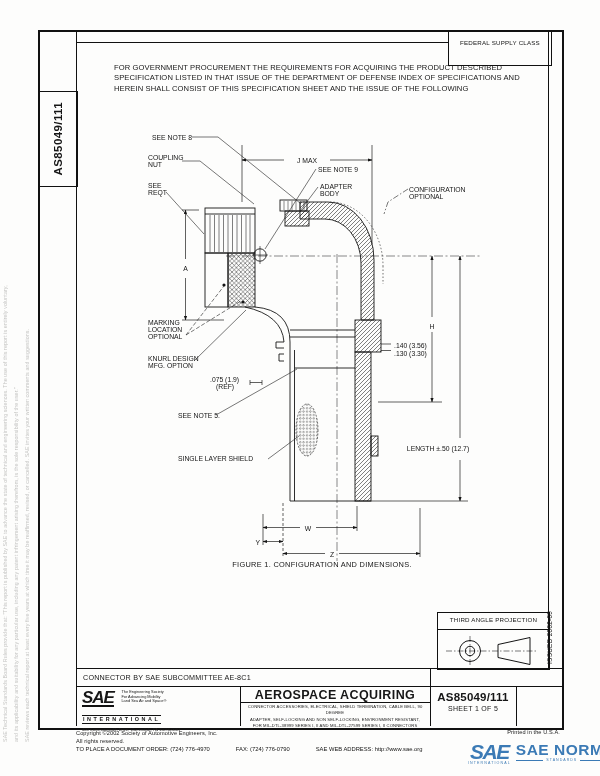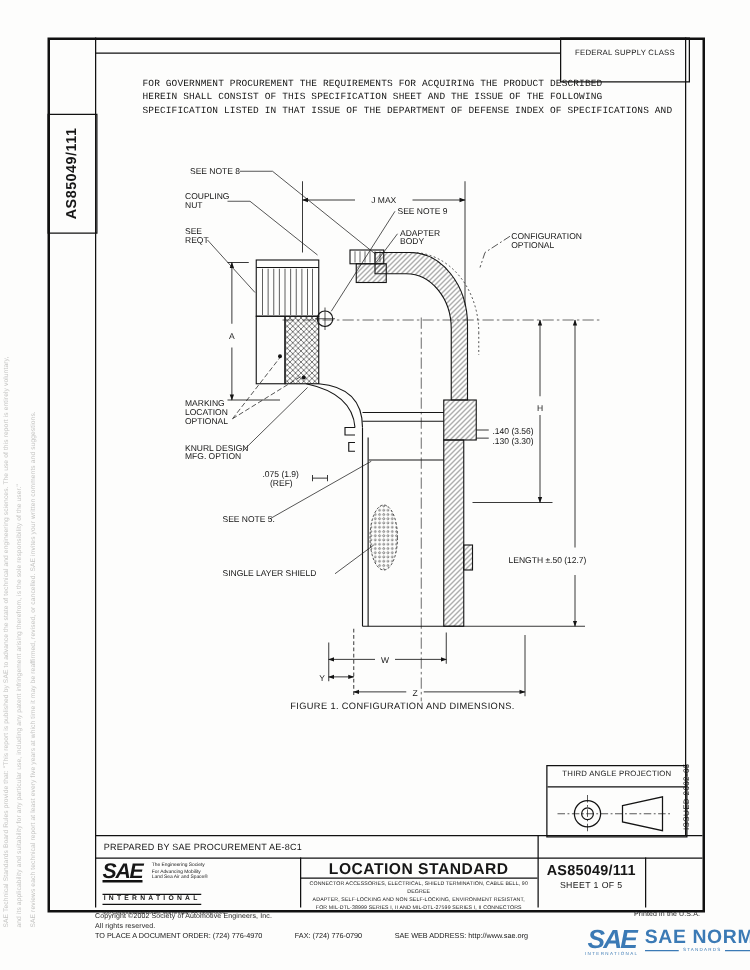--- a/index.html
+++ b/index.html
@@ -13,21 +13,21 @@
   .vline{border-left:1.3px solid #111;width:0;}
   .hline{border-top:1.1px solid #111;height:0;}
   .fsc-box{left:448px;top:30px;width:102px;height:26px;border:1.6px solid #111;
            font-size:6.2px;text-align:center;padding-top:8px;letter-spacing:.2px;}
   .as-side{left:38px;top:91px;width:38px;height:94px;border:1.6px solid #111;
            display:flex;align-items:center;justify-content:center;}
   .as-side span{font-size:11.5px;font-weight:bold;letter-spacing:.4px;}
   .issued{left:546px;top:586px;width:15px;height:78px;font-size:6.4px;color:#222;letter-spacing:.3px;}
   .gray-col{color:#c4c4c2;font-size:5.3px;letter-spacing:.1px;height:706px;width:10px;top:36px;}
   
-  .proc{left:114px;top:63px;font-size:7.6px;line-height:10.3px;letter-spacing:.1px;font-family:Liberation Mono, monospace;}
+  .proc{left:114px;top:63px;font-size:7.6px;line-height:10.3px;letter-spacing:.1px;}
   
   .proj-box{left:437px;top:612px;width:111px;height:56px;border:1.4px solid #111;}
   .proj-head{height:13px;border-bottom:1.2px solid #111;font-size:6.2px;text-align:center;
              padding-top:3px;letter-spacing:.2px;}
   
   .tb-text{font-size:7.2px;letter-spacing:.2px;}
   .aero-head{font-size:12.5px;font-weight:bold;letter-spacing:.4px;text-align:center;}
   .sub-line{font-size:4.2px;line-height:6.4px;text-align:center;color:#222;letter-spacing:.1px;}
   .docnum{font-size:11.5px;font-weight:bold;text-align:center;letter-spacing:.2px;}
   .sheet{font-size:7px;text-align:center;letter-spacing:.3px;}
@@ -69,22 +69,22 @@
   <div class="abs fsc-box">FEDERAL SUPPLY CLASS</div>
 
   <div class="abs as-side">
     <span class="vtext">AS85049/111</span>
   </div>
 
   <div class="abs vtext issued">ISSUED 2002-05</div>
 
   <div class="abs proc">
     <div class="nowrap">FOR GOVERNMENT PROCUREMENT THE REQUIREMENTS FOR ACQUIRING THE PRODUCT DESCRIBED</div>
+    <div class="nowrap">SPECIFICATION LISTED IN THAT ISSUE OF THE DEPARTMENT OF DEFENSE INDEX OF SPECIFICATIONS AND</div>
     <div class="nowrap">HEREIN SHALL CONSIST OF THIS SPECIFICATION SHEET AND THE ISSUE OF THE FOLLOWING</div>
-    <div class="nowrap">SPECIFICATION LISTED IN THAT ISSUE OF THE DEPARTMENT OF DEFENSE INDEX OF SPECIFICATIONS AND</div>
   </div>
 
   <svg class="abs" style="left:78px;top:118px;" width="470" height="470" viewBox="0 0 470 470">
     <defs>
       <pattern id="hatch" width="4" height="4" patternUnits="userSpaceOnUse">
         <path d="M0,4 L4,0" stroke="#2a2a2a" stroke-width="0.6"></path>
       </pattern>
       <pattern id="xhatch" width="4.4" height="4.4" patternUnits="userSpaceOnUse">
         <path d="M0,4.4 L4.4,0 M0,0 L4.4,4.4" stroke="#2a2a2a" stroke-width="0.5"></path>
       </pattern>
@@ -247,40 +247,40 @@
     <svg width="108" height="41" viewBox="0 0 108 41">
       <line x1="8" y1="21" x2="100" y2="21" stroke="#222" stroke-width="0.6" stroke-dasharray="6 2 1.5 2"></line>
       <line x1="32" y1="6" x2="32" y2="36" stroke="#222" stroke-width="0.6" stroke-dasharray="6 2 1.5 2"></line>
       <circle cx="32" cy="21" r="10.5" fill="none" stroke="#141414" stroke-width="1"></circle>
       <circle cx="32" cy="21" r="4.7" fill="none" stroke="#141414" stroke-width="1"></circle>
       <polygon points="60,14.5 92,7.5 92,34.5 60,27.5" fill="none" stroke="#141414" stroke-width="1"></polygon>
     </svg>
   </div>
 
   <div class="abs hline" style="left:76px;top:668px;width:486px;"></div>
-  <div class="abs tb-text" style="left:83px;top:673px;">PREPARED BY SAE PROCUREMENT AE-8C1</div>
+  <div class="abs tb-text" style="left:83px;top:673px;">CONNECTOR BY SAE SUBCOMMITTEE AE-8C1</div>
   <div class="abs hline" style="left:76px;top:686px;width:486px;"></div>
   <div class="abs vline" style="left:430px;top:668px;height:58px;"></div>
   <div class="abs vline" style="left:240px;top:686px;height:40px;"></div>
   <div class="abs vline" style="left:516px;top:686px;height:40px;"></div>
 
   <div class="abs" style="left:82px;top:689px;width:156px;">
     <div>
       <span class="sae-big">SAE</span>
       <span class="sae-tag">
         <div>The Engineering Society</div>
         <div>For Advancing Mobility</div>
         <div>Land Sea Air and Space®</div>
       </span>
     </div>
     <div class="sae-intl">INTERNATIONAL</div>
     <div class="sae-addr">400 Commonwealth Drive, Warrendale, PA 15096-0001</div>
   </div>
 
-  <div class="abs aero-head" style="left:240px;top:688px;width:190px;">LOCATION STANDARD</div>
+  <div class="abs aero-head" style="left:240px;top:688px;width:190px;">AEROSPACE ACQUIRING</div>
   <div class="abs hline" style="left:240px;top:702px;width:190px;"></div>
   <div class="abs" style="left:242px;top:704px;width:186px;">
     <div class="sub-line">CONNECTOR ACCESSORIES, ELECTRICAL, SHIELD TERMINATION, CABLE BELL, 90 DEGREE</div>
     <div class="sub-line">ADAPTER, SELF-LOCKING AND NON SELF-LOCKING, ENVIRONMENT RESISTANT,</div>
     <div class="sub-line">FOR MIL-DTL-38999 SERIES I, II AND MIL-DTL-27599 SERIES I, II CONNECTORS</div>
   </div>
 
   <div class="abs docnum" style="left:430px;top:691px;width:86px;">AS85049/111</div>
   <div class="abs sheet" style="left:430px;top:705px;width:86px;">SHEET 1 OF 5</div>
 

